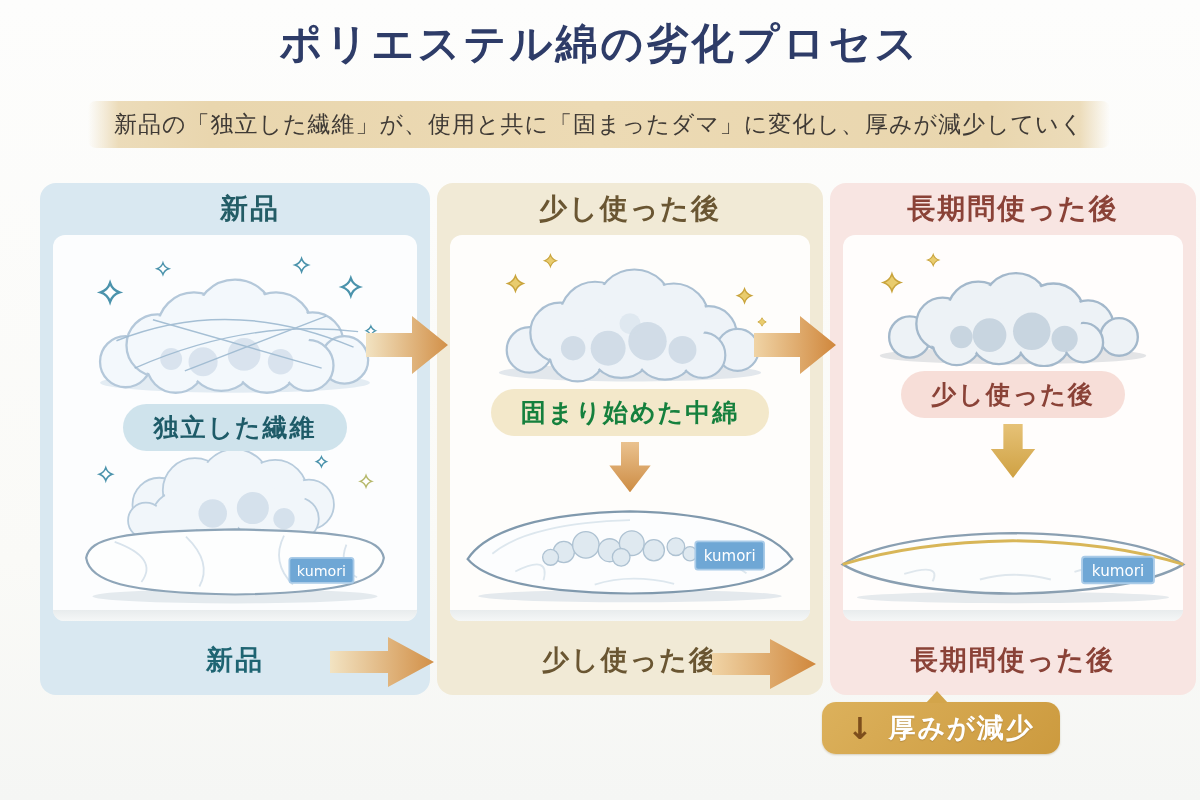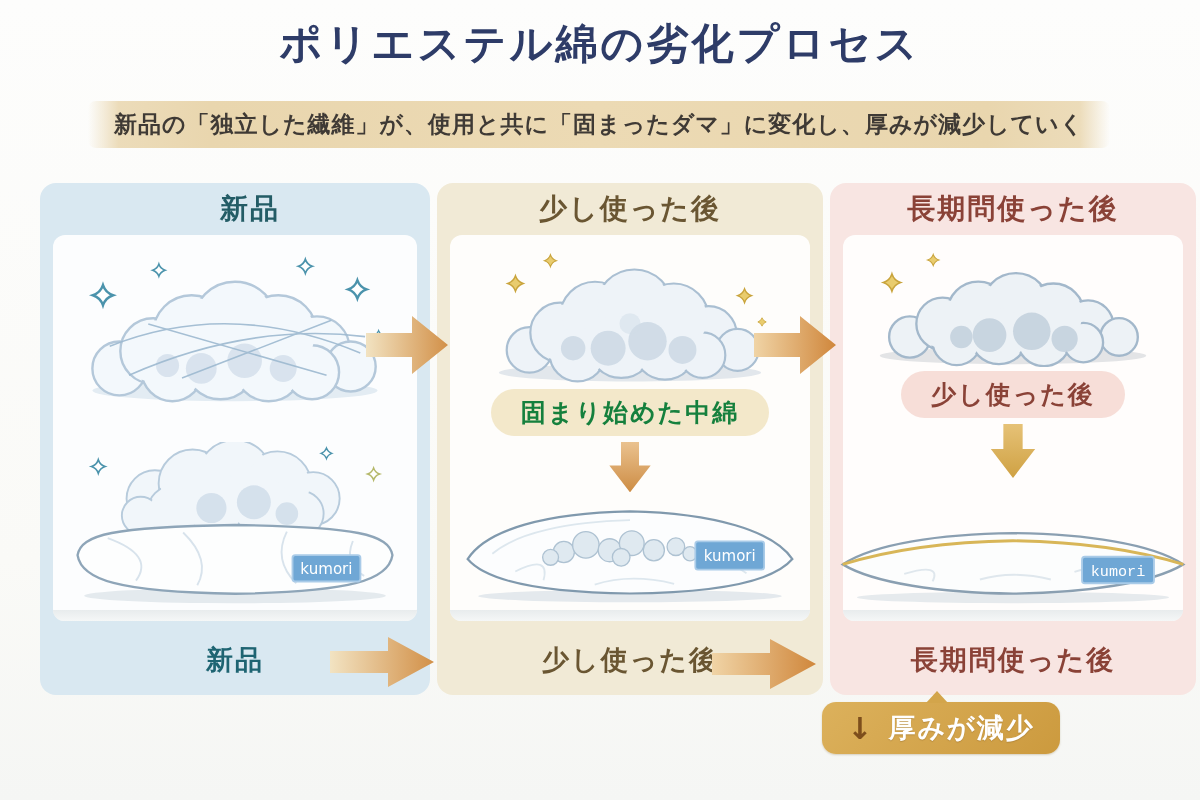--- a/index.html
+++ b/index.html
@@ -13,27 +13,27 @@
 
   .title{
     position:absolute;top:16px;left:0;right:0;margin:0;
     text-align:center;font-size:42px;font-weight:bold;color:#2e3c68;letter-spacing:3px;
   }
   .subtitle-band{
     position:absolute;top:101px;left:88px;width:1022px;height:47px;
     display:flex;align-items:center;justify-content:center;border-radius:8px;
     background:linear-gradient(90deg,rgba(233,214,174,0) 0%,rgba(233,214,174,.85) 3%,#e9d6ae 12%,#ecdab4 50%,#e9d6ae 88%,rgba(233,214,174,.85) 97%,rgba(233,214,174,0) 100%);
   }
-  .subtitle-text{font-size:23px;font-weight:700;color:#3f3a35;letter-spacing:1px;}
+  .subtitle-text{font-size:23px;font-weight:400;color:#3f3a35;letter-spacing:1px;}
 
   .columns{position:absolute;top:183px;left:40px;width:1126px;height:512px;display:flex;gap:7px;}
   .col{position:relative;border-radius:16px;}
   .col-new{flex:0 0 360px;background:#d9e8f1;padding-left:30px;}
   .col-mid{flex:0 0 386px;background:#f1ead6;}
-  .col-old{flex:0 0 366px;background:#f8e5e2;font-family:Liberation Mono, monospace;}
+  .col-old{flex:0 0 366px;background:#f8e5e2;}
 
   .col-header{height:52px;display:flex;align-items:center;justify-content:center;
     font-size:28px;font-weight:bold;letter-spacing:2px;}
   .col-new .col-header{color:#235c66;}
   .col-mid .col-header{color:#6a5632;}
   .col-old .col-header{color:#8a4237;}
 
   .inner{
     position:absolute;top:52px;left:13px;right:13px;bottom:74px;
     background:rgba(255,255,255,.9);border-radius:12px;
@@ -137,20 +137,21 @@
           </g>
           <g stroke="#4b93ac" stroke-width="2" fill="#ffffff">
             <path transform="translate(28,52) scale(1.3)" d="M0,-8 Q2,-2 8,0 Q2,2 0,8 Q-2,2 -8,0 Q-2,-2 0,-8 Z"></path>
             <path transform="translate(86,26) scale(0.8)" d="M0,-8 Q2,-2 8,0 Q2,2 0,8 Q-2,2 -8,0 Q-2,-2 0,-8 Z"></path>
             <path transform="translate(238,22) scale(0.9)" d="M0,-8 Q2,-2 8,0 Q2,2 0,8 Q-2,2 -8,0 Q-2,-2 0,-8 Z"></path>
             <path transform="translate(292,46) scale(1.2)" d="M0,-8 Q2,-2 8,0 Q2,2 0,8 Q-2,2 -8,0 Q-2,-2 0,-8 Z"></path>
             <path transform="translate(314,94) scale(0.65)" d="M0,-8 Q2,-2 8,0 Q2,2 0,8 Q-2,2 -8,0 Q-2,-2 0,-8 Z"></path>
           </g>
         </svg>
 
+        <div class="state-pill pill-new">独立した繊維</div>
 
         <svg class="pillow-svg" width="330" height="165" viewBox="0 0 350 175">
           <ellipse cx="175" cy="163" rx="160" ry="8" fill="#e4eaee"></ellipse>
           <g fill="#f1f6fa" stroke="#b7cbdc" stroke-width="2">
             <circle cx="90" cy="60" r="30"></circle>
               <circle cx="130" cy="44" r="36"></circle>
             <circle cx="175" cy="38" r="40"></circle>
               <circle cx="220" cy="46" r="36"></circle>
             <circle cx="258" cy="60" r="28"></circle>
               <circle cx="110" cy="74" r="28"></circle>

